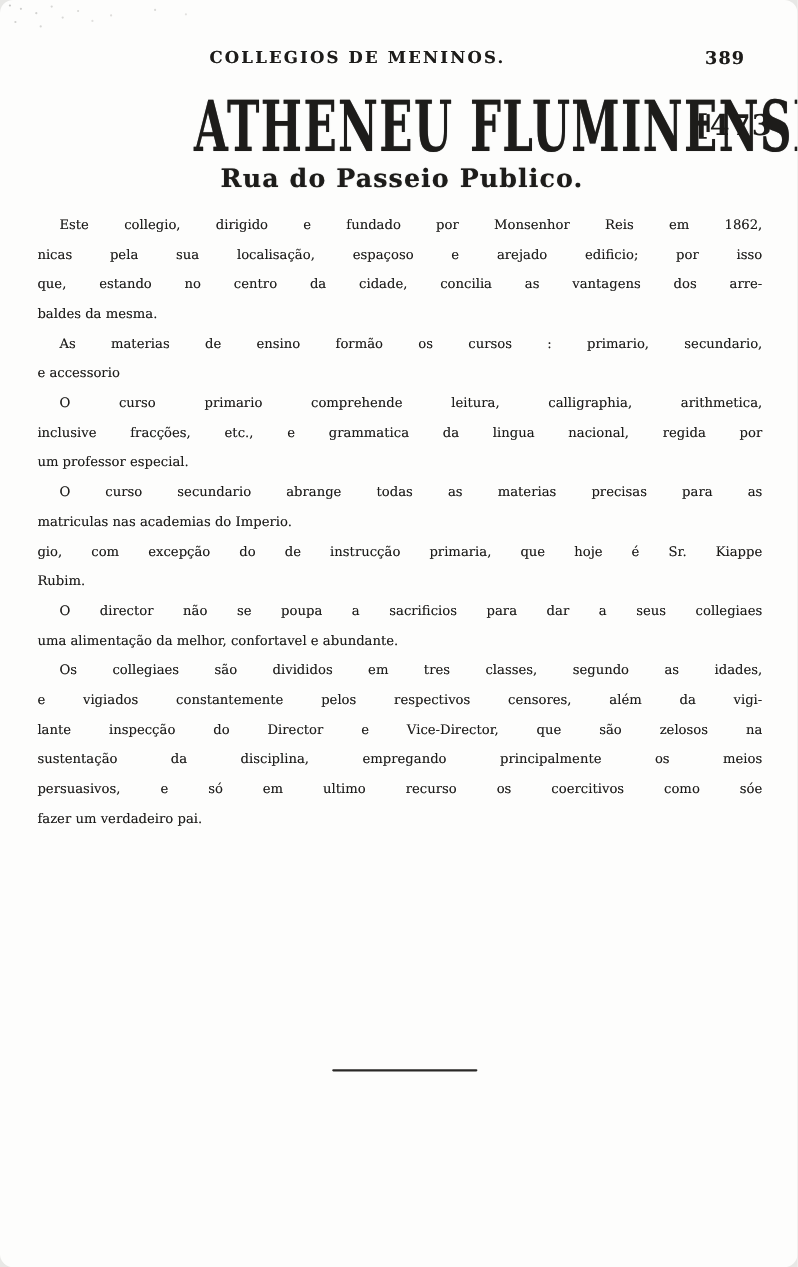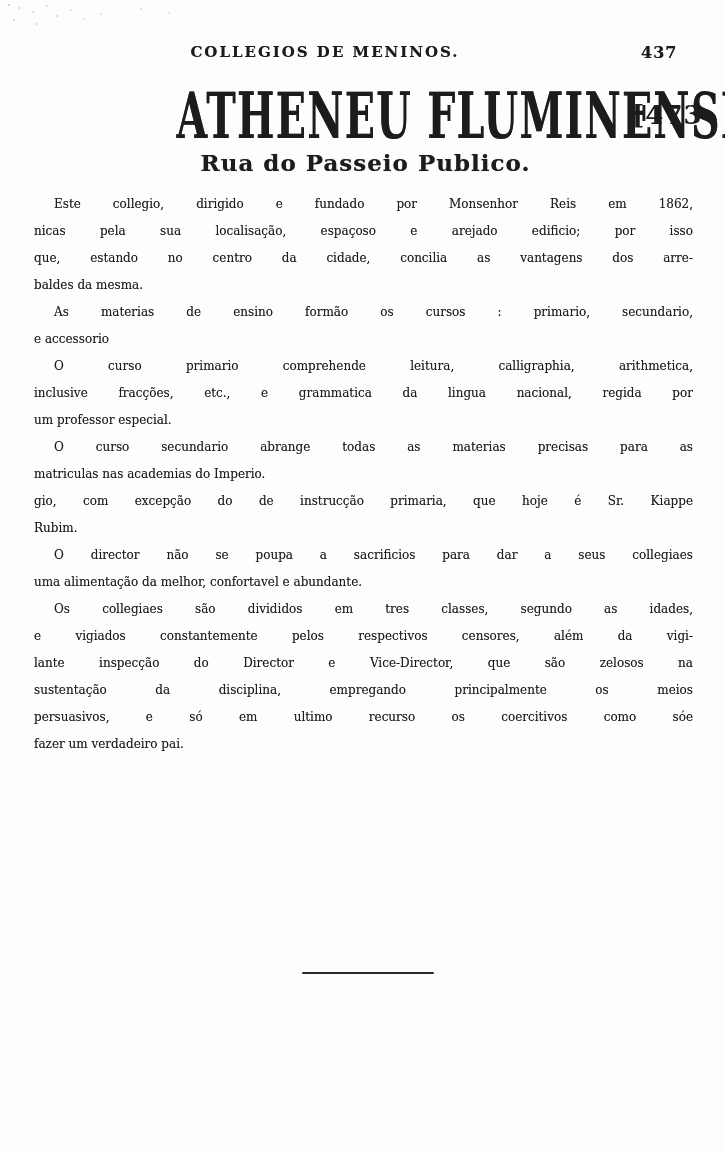--- a/index.html
+++ b/index.html
@@ -8,20 +8,21 @@
     background: #e8e8e6;
   }
   .page {
     position: relative;
     width: 725px;
     height: 1152px;
     background: #fdfdfc;
     overflow: hidden;
     font-family: "DejaVu Serif", "Liberation Serif", serif;
     color: #1d1c1a;
+    border-radius: 12px;
   }
 
   
   .running-header {
     position: absolute;
     top: 43px;
     left: 0;
     width: 725px;
     height: 22px;
   }
@@ -141,21 +142,21 @@
 </style>
 </head>
 <body>
 
 <div class="page">
 
   <div class="scan-noise"></div>
 
   <div class="running-header">
     <div class="running-title">COLLEGIOS DE MENINOS.</div>
-    <div class="page-number">437</div>
+    <div class="page-number">389</div>
   </div>
 
   <div class="title-row">
     <span class="doc-title-inner">ATHENEU FLUMINENSE</span>
     <span class="margin-note">[473</span>
   </div>
 
   <h2 class="doc-subtitle">Rua do Passeio Publico.</h2>
 
   <div class="body-text">

